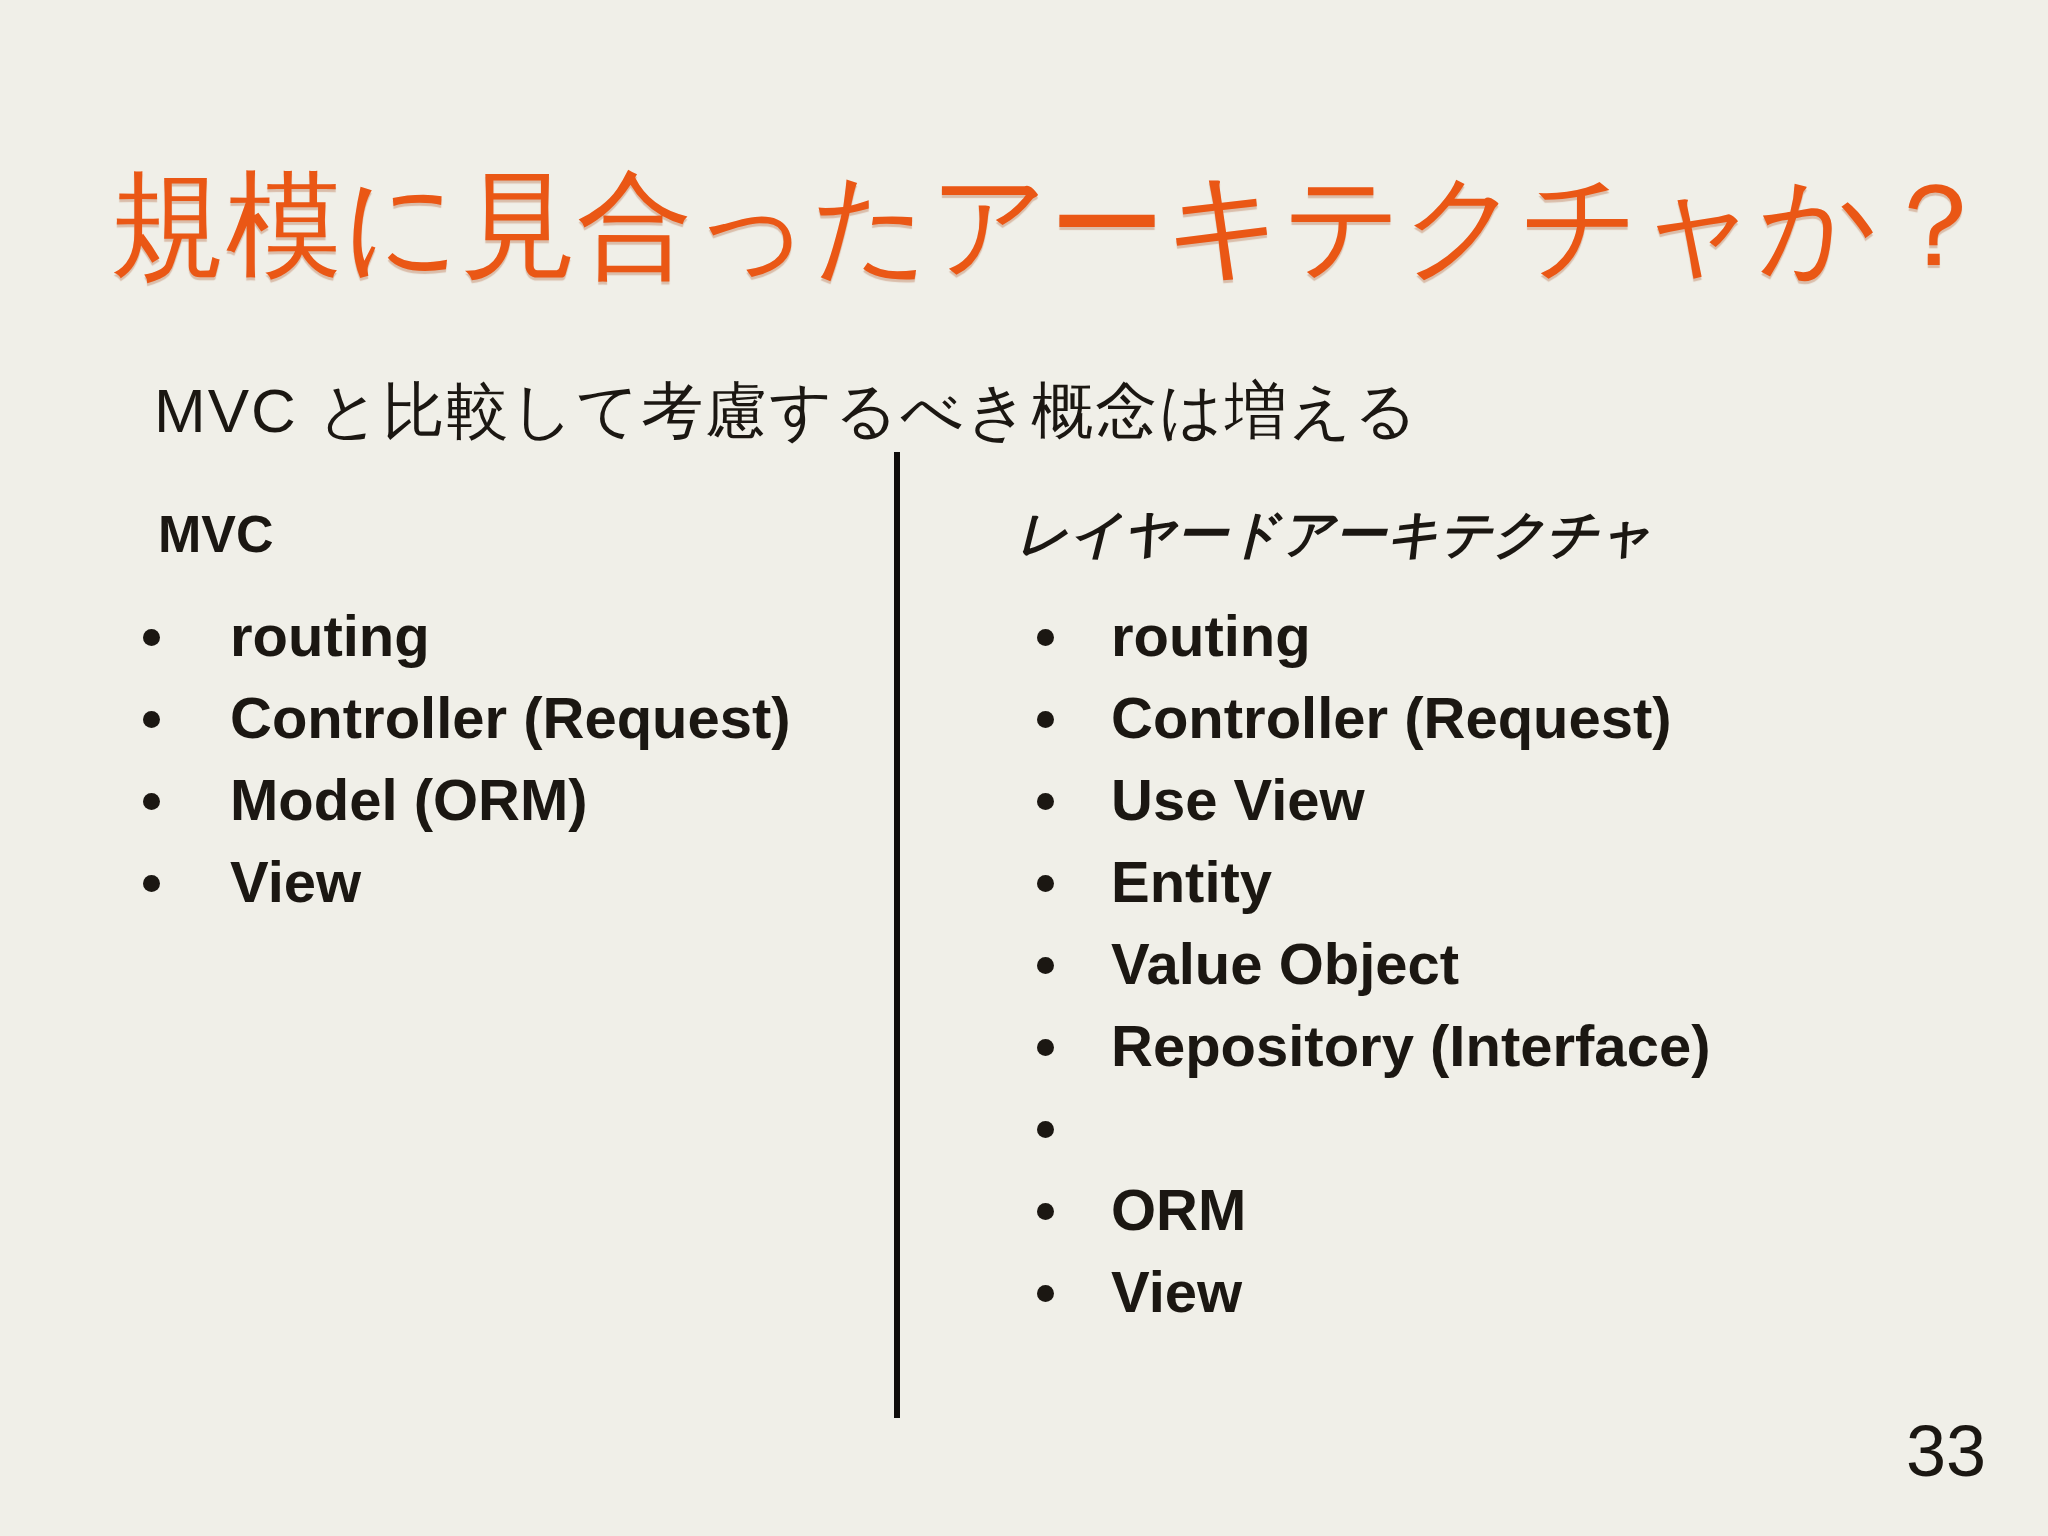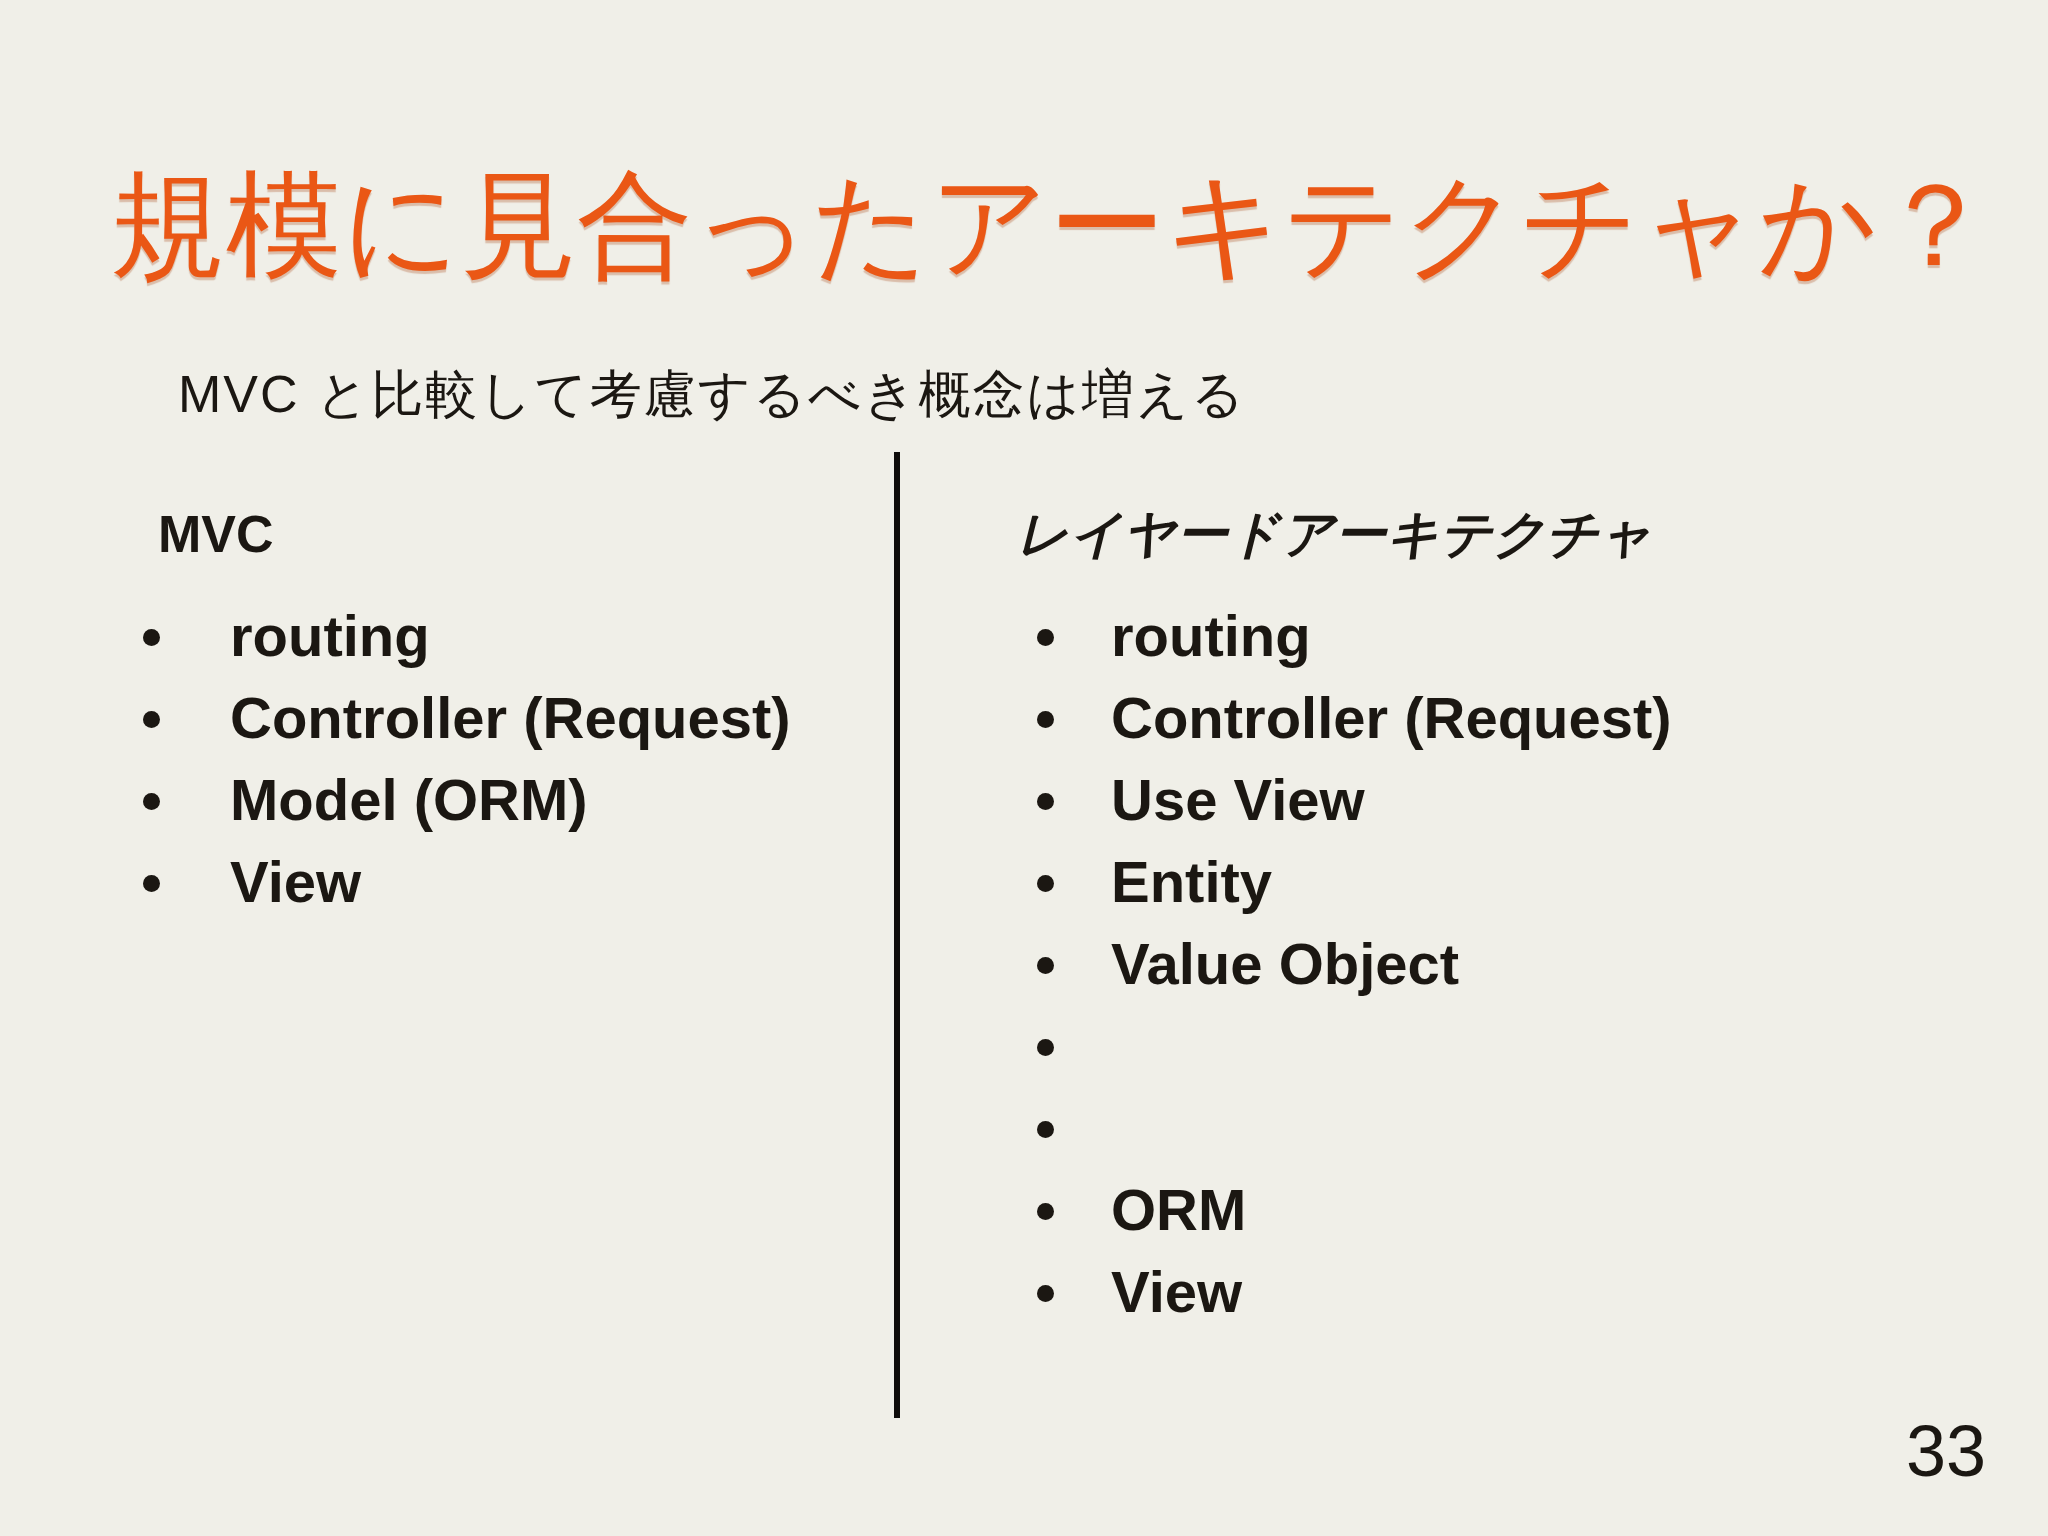--- a/index.html
+++ b/index.html
@@ -26,23 +26,23 @@
     font-size: 116px;
     line-height: 1.2;
     font-weight: 400;
     letter-spacing: 0px;
     color: var(--accent, #ea5715);
     text-shadow: 0 3px 1px rgba(160, 60, 10, 0.28);
     white-space: nowrap;
   }
   .slide-subtitle {
     position: absolute;
-    left: 178px;
+    left: 154px;
     top: 310px;
-    font-size: 52px;
+    font-size: 62px;
     line-height: 1.25;
     font-weight: 300;
     letter-spacing: 2px;
     white-space: nowrap;
   }
   .col-heading {
     position: absolute;
     top: 464px;
     font-size: 52px;
     line-height: 1.05;
@@ -118,21 +118,21 @@
   <div class="divider"></div>
 
   <h2 class="col-heading right">レイヤードアーキテクチャ</h2>
 
   <ul class="bullet-list right">
       <li><span class="dot"></span><span>routing</span></li>
       <li><span class="dot"></span><span>Controller (Request)</span></li>
       <li><span class="dot"></span><span>Use View</span></li>
       <li><span class="dot"></span><span>Entity</span></li>
       <li><span class="dot"></span><span>Value Object</span></li>
-      <li><span class="dot"></span></li>
+      <li><span class="dot"></span><span>Repository (Interface)</span></li>
       <li><span class="dot"></span></li>
       <li><span class="dot"></span><span>ORM</span></li>
       <li><span class="dot"></span><span>View</span></li>
     </ul>
 
   <div class="page-number">33</div>
 
 </div>
 
 </body></html>

